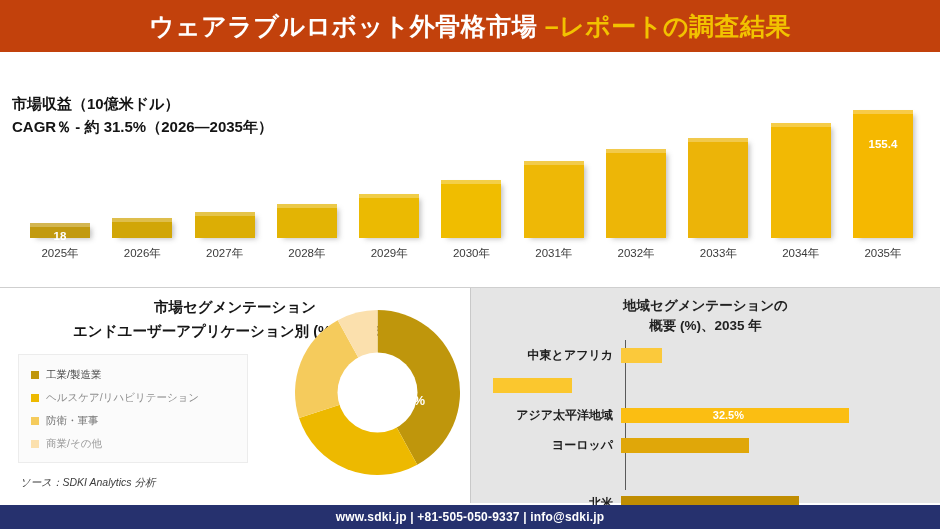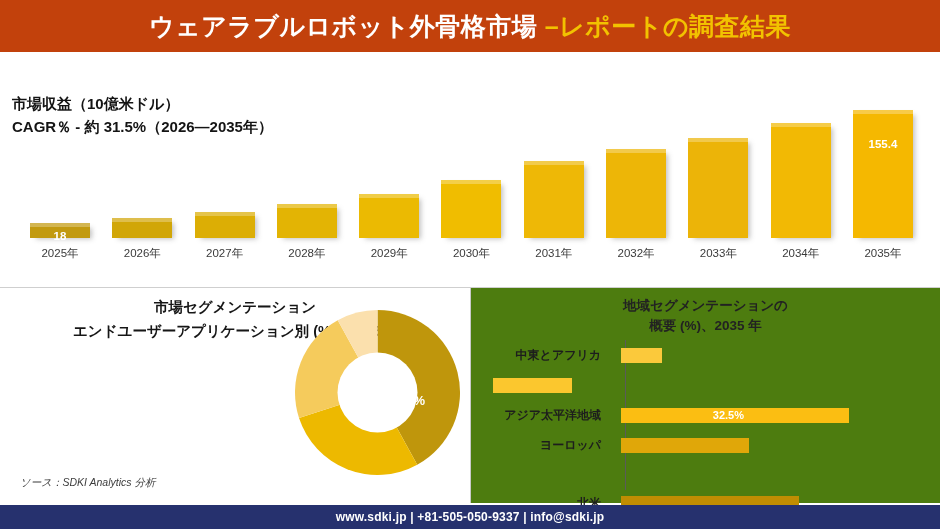--- a/index.html
+++ b/index.html
@@ -88,35 +88,35 @@
     font-size:10.5px;font-style:italic;color:#3b3b3b;
   }
   .donut-wrap{position:absolute;left:295px;top:22px;width:165px;height:165px;}
   .donut-pct{
     position:absolute;left:104px;top:83px;
     font-size:13px;font-weight:bold;color:#ffffff;
   }
 
   
   .br-panel{
-    position:absolute;left:471px;top:288px;width:469px;height:215px;background:#4d7c0f;
+    position:absolute;left:471px;top:288px;width:469px;height:215px;background:#e5e5e5;
   }
   .vsep{position:absolute;left:470px;top:288px;width:1px;height:215px;background:#c9c9c9;}
   .br-title{
     position:absolute;left:0;top:8px;width:469px;text-align:center;
     font-size:13.5px;font-weight:bold;color:#222222;line-height:1.45;
   }
   .rbars{position:absolute;left:22px;top:52px;width:430px;height:150px;}
   .raxis{position:absolute;left:132px;top:0;width:1px;height:150px;background:#5a5a5a;}
   .rrow{
     position:absolute;left:0;width:430px;height:30px;
     display:flex;align-items:center;
   }
   .rlabel{
-    width:128px;text-align:right;padding-right:20px;box-sizing:border-box;
+    width:128px;text-align:right;padding-right:8px;box-sizing:border-box;
     font-size:12px;font-weight:bold;color:#1d1d1d;white-space:nowrap;
   }
   .rbar-track{position:relative;flex:1;height:30px;display:flex;align-items:center;}
   .rbar{height:15px;position:relative;}
   .rbar-value{
     position:absolute;right:10px;top:50%;transform:translateY(-50%);
     color:#ffffff;font-size:11px;font-weight:bold;
   }
 
   
@@ -217,20 +217,38 @@
         </div>
     </div>
   </div>
 
   <div class="mid-rule"></div>
 
   <div class="bl-panel">
     <div class="bl-title">市場セグメンテーション</div>
     <div class="bl-sub">エンドユーザーアプリケーション別 (%)、2035年</div>
 
+    <div class="legend" id="legend">
+        <div class="legend-row">
+          <span class="legend-swatch" style="background: rgb(191, 150, 12);"></span>
+          <span class="legend-label" style="color: rgb(74, 74, 74);">工業/製造業</span>
+        </div>
+        <div class="legend-row">
+          <span class="legend-swatch" style="background: rgb(237, 185, 0);"></span>
+          <span class="legend-label" style="color: rgb(141, 141, 141);">ヘルスケア/リハビリテーション</span>
+        </div>
+        <div class="legend-row">
+          <span class="legend-swatch" style="background: rgb(245, 203, 92);"></span>
+          <span class="legend-label" style="color: rgb(117, 117, 117);">防衛・軍事</span>
+        </div>
+        <div class="legend-row">
+          <span class="legend-swatch" style="background: rgb(251, 224, 173);"></span>
+          <span class="legend-label" style="color: rgb(154, 154, 154);">商業/その他</span>
+        </div>
+      </div>
 
     <div class="source">ソース：SDKI Analytics 分析</div>
 
     <div class="donut-wrap">
       <svg width="165" height="165" viewBox="0 0 165 165">
         <g id="donut-slices">
             <path d="M 82.5 82.5 L 82.5 0 A 82.5 82.5 0 0 1 122.24467811339153 154.79530110361873 Z" fill="#bf960c"></path>
             <path d="M 82.5 82.5 L 122.24467811339153 154.79530110361873 A 82.5 82.5 0 0 1 4.037837405649839 107.99390203593316 Z" fill="#edb900"></path>
             <path d="M 82.5 82.5 L 4.037837405649839 107.99390203593316 A 82.5 82.5 0 0 1 42.75532188660843 10.204698896381288 Z" fill="#f5cb5c"></path>
             <path d="M 82.5 82.5 L 42.75532188660843 10.204698896381288 A 82.5 82.5 0 0 1 82.49999999999999 0 Z" fill="#fbe0ad"></path>

